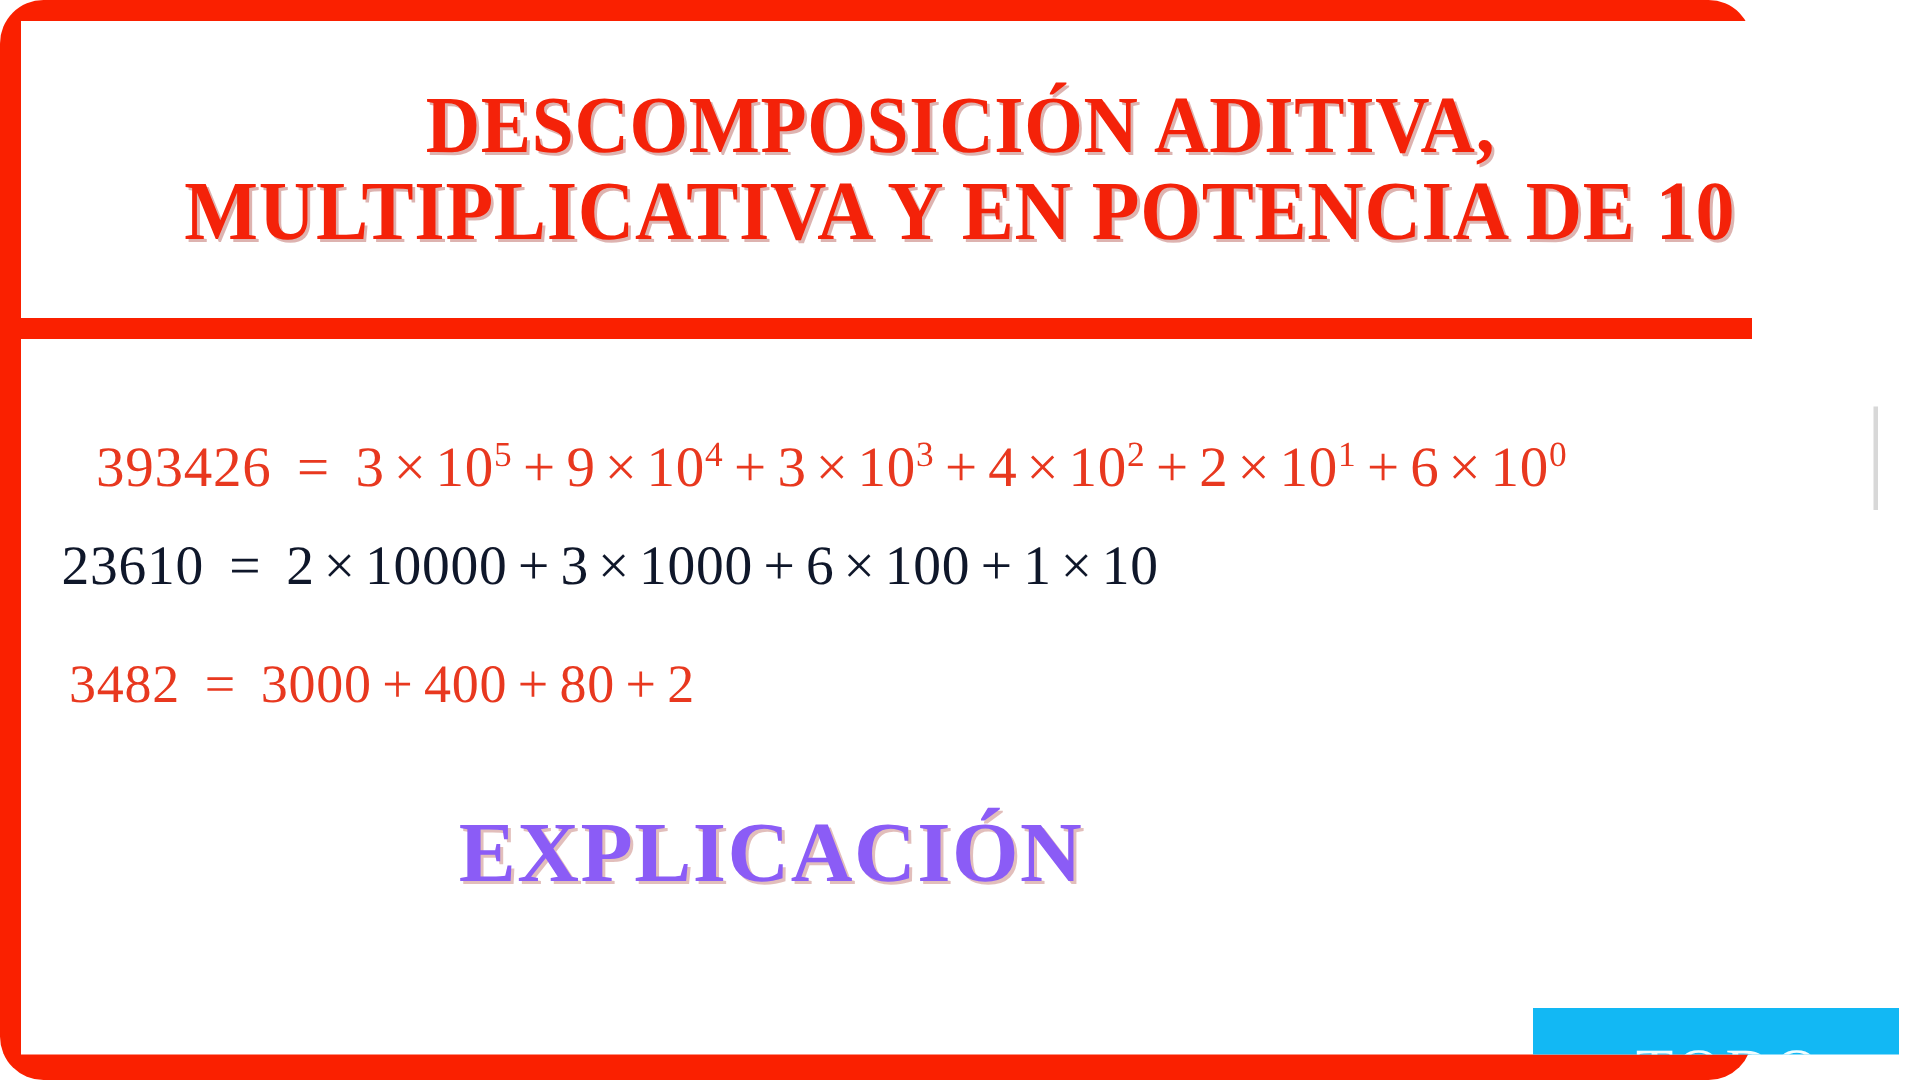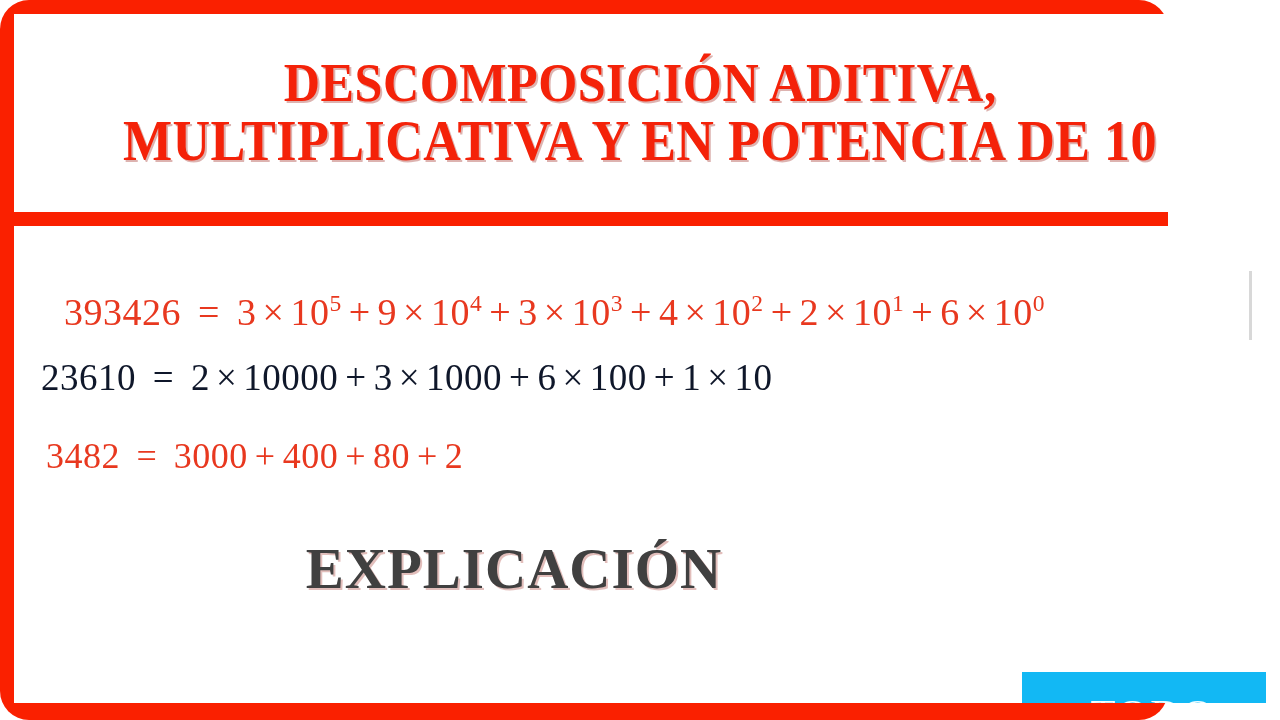--- a/index.html
+++ b/index.html
@@ -174,21 +174,21 @@
 
       <div class="eq eq-3" style="color: rgb(232, 56, 31);">
         <span class="num">3482</span>
         <span class="op">=</span>
         <span>3000</span><span class="op">+</span><span>400</span><span class="op">+</span><span>80</span><span class="op">+</span><span>2</span>
       </div>
 
       <div class="caret"></div>
     </div>
 
-    <div class="explicacion" style="color: #404040; padding-left: 12px;">EXPLICACIÓN</div>
+    <div class="explicacion" style="color: #8b5cf6; padding-left: 12px;">EXPLICACIÓN</div>
 
     <div class="logo" style="background: rgb(18, 184, 244);">
       <div class="logo-top-text" style="color: rgb(242, 253, 255);">TODO</div>
 
     </div>
 
   </div>
 </div>
 
 </body></html>

